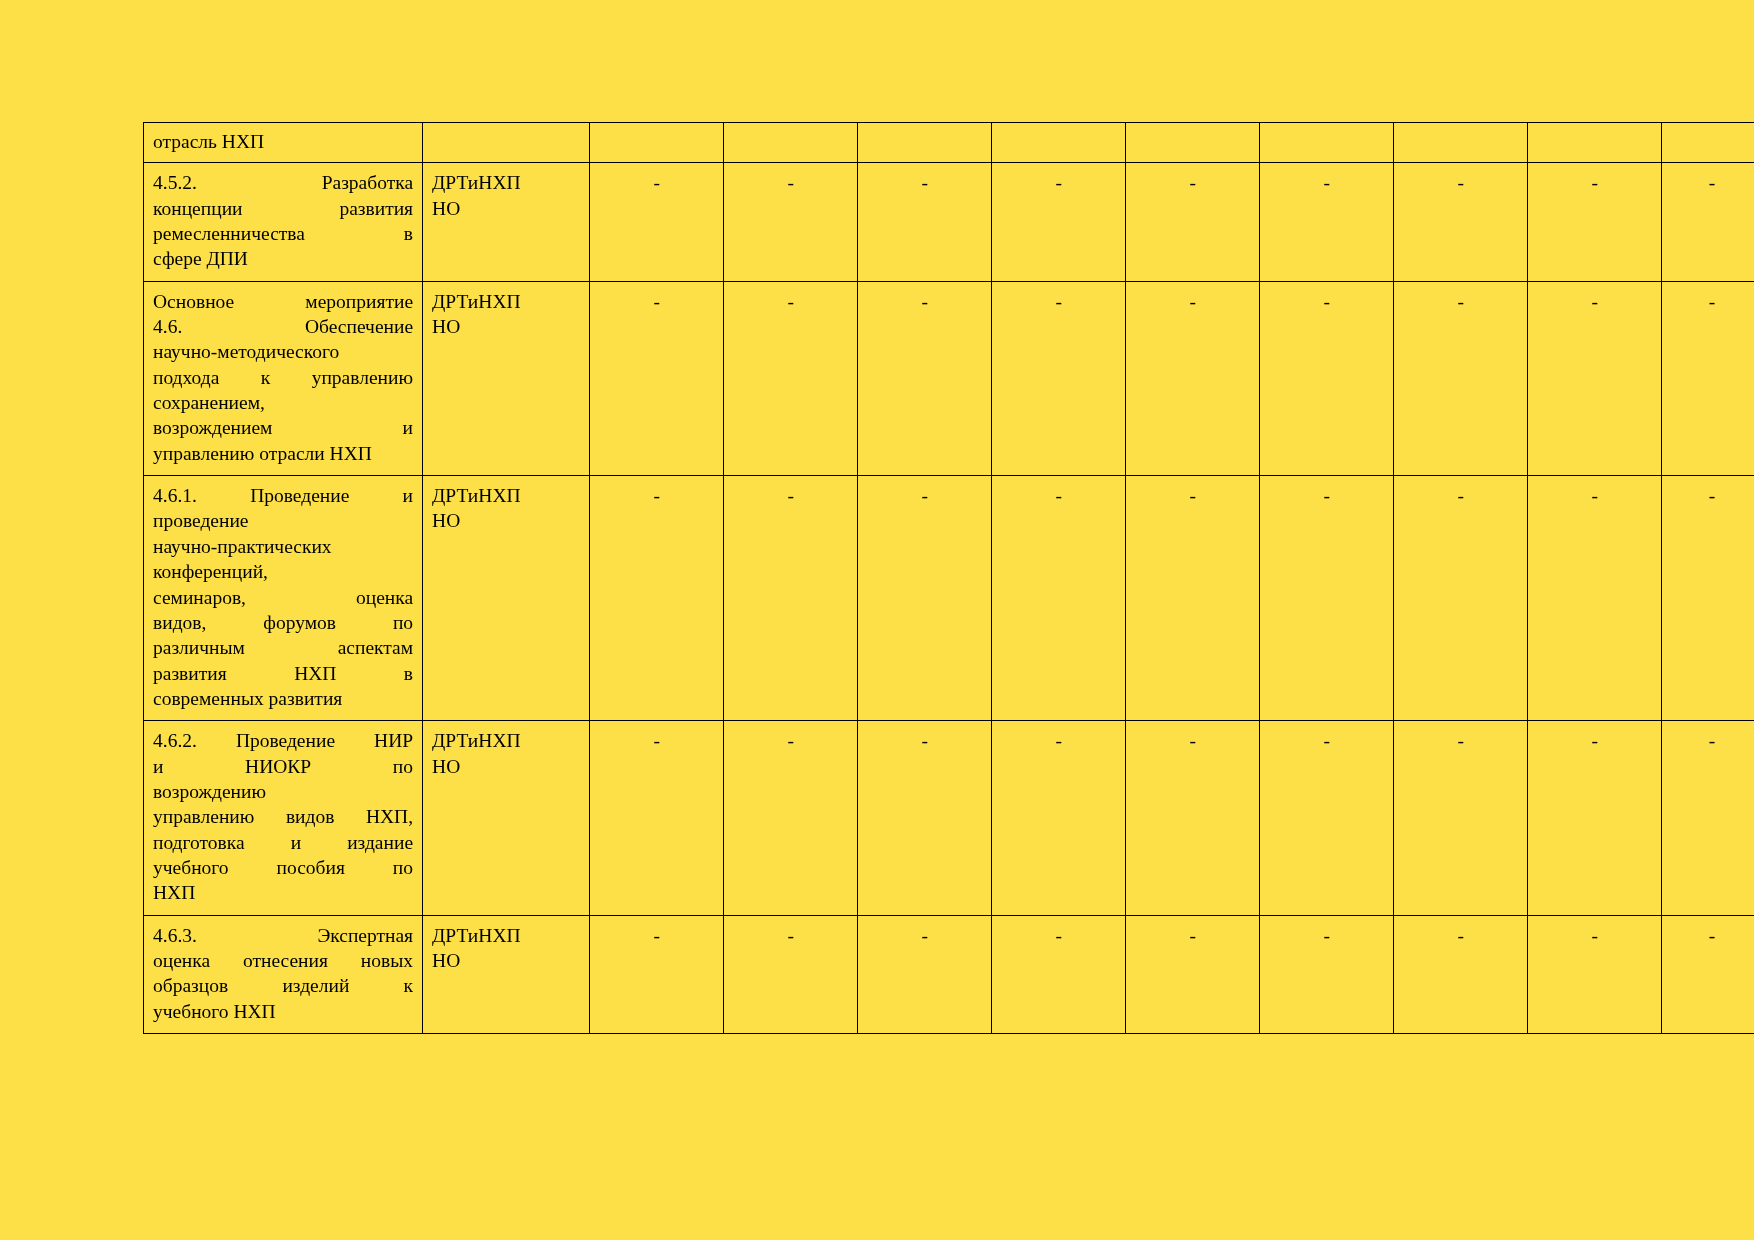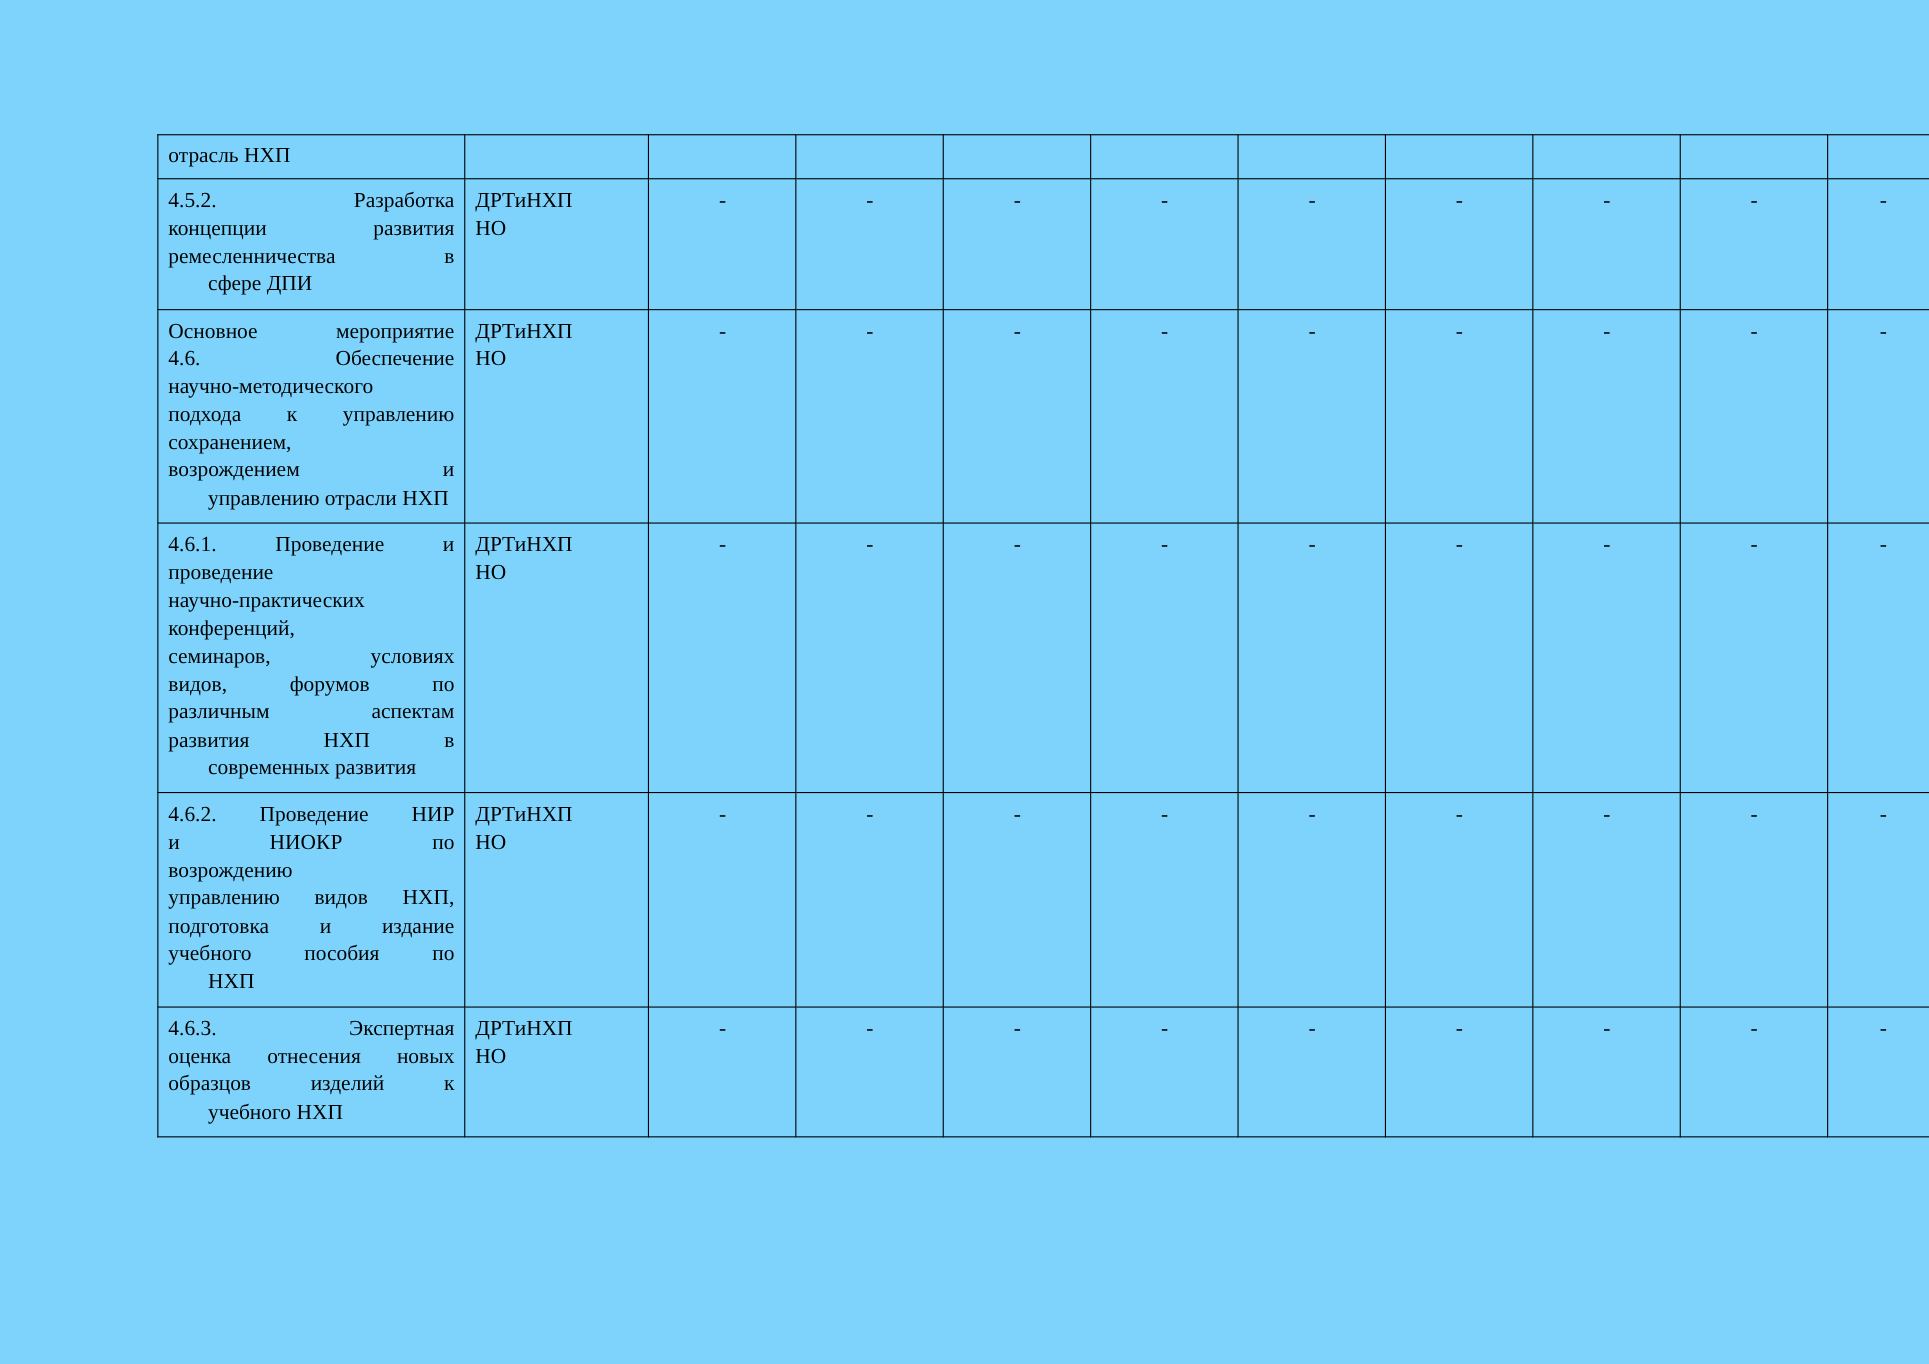--- a/index.html
+++ b/index.html
@@ -11,21 +11,21 @@
     width: 1754px;
     height: 1240px;
     font-family: "Liberation Serif", serif;
     color: #000000;
     overflow: hidden;
   }
   .page {
     position: relative;
     width: 1754px;
     height: 1240px;
-    background: #7dd3fc;
+    background: #fde047;
   }
   .table-wrap {
     position: absolute;
     left: 143px;
     top: 122px;
     width: 1620px;
   }
   table.doc-table {
     border-collapse: collapse;
     table-layout: fixed;
@@ -73,21 +73,20 @@
     text-align-last: left;
   }
   .justify-block {
     text-align: justify;
     text-align-last: justify;
   }
   .justify-block .lastline {
     display: block;
     text-align: left;
     text-align-last: left;
-    margin-left: 36px;
   }
 </style>
 </head>
 <body>
 
 <div class="page">
   <div class="table-wrap">
     <table class="doc-table">
       <colgroup>
         <col class="c-name">
@@ -173,21 +172,21 @@
           <td class="val-cell"><span class="dash">-</span></td>
         </tr>
 
         <tr>
           <td class="name-cell">
             <div class="justify-block">
               <span>4.6.1. Проведение и</span><br>
               <span>проведение</span><br>
               <span>научно-практических</span><br>
               <span>конференций,</span><br>
-              <span>семинаров, условиях</span><br>
+              <span>семинаров, оценка</span><br>
               <span>видов, форумов по</span><br>
               <span>различным аспектам</span><br>
               <span>развития НХП в</span><br>
               <span class="lastline">современных развития</span>
             </div>
           </td>
           <td class="exec-cell">
             <span>ДРТиНХП</span><br>
             <span>НО</span>
           </td>

